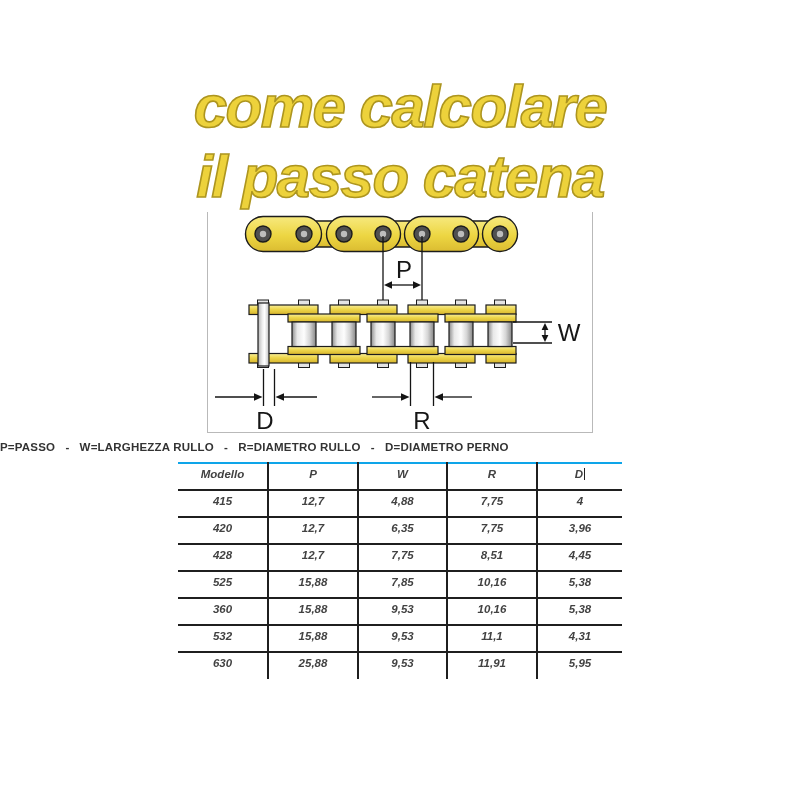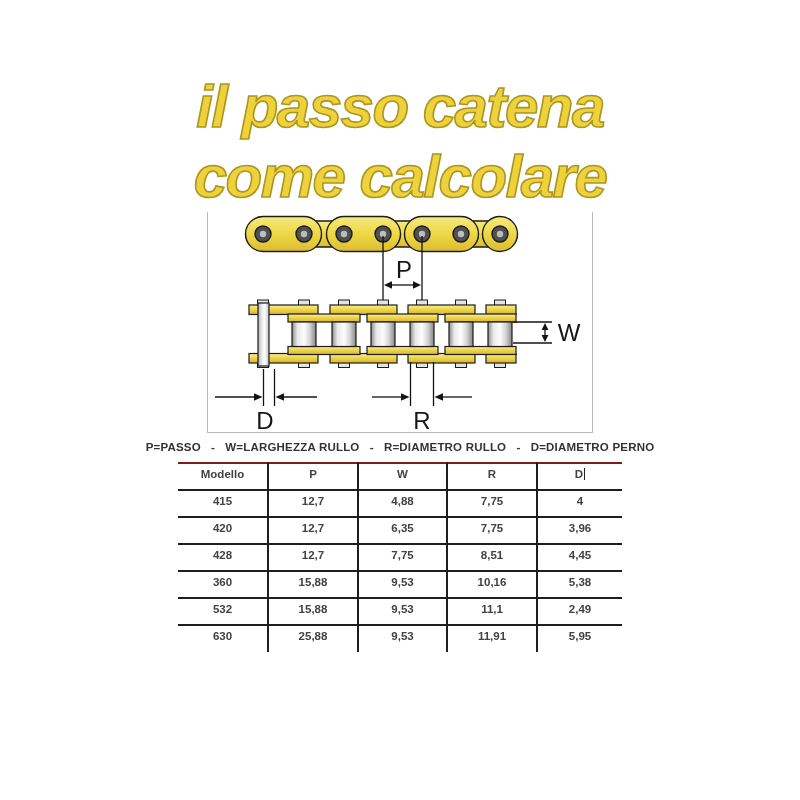--- a/index.html
+++ b/index.html
@@ -13,45 +13,45 @@
          -webkit-text-stroke:1.6px #AD951F;}
 
   
   .frame{position:absolute;left:207px;top:212px;width:386px;height:221px;
          box-sizing:border-box;
          border-left:1px solid #b9b9b9;border-right:1px solid #b9b9b9;
          border-bottom:1px solid #b9b9b9;}
   .diagram-svg{position:absolute;left:190px;top:205px;width:420px;height:235px;}
 
   
-  .legend{position:absolute;top:441px;left:0;width:800px;text-align:center;
+  .legend{position:absolute;top:441px;left:0;width:800px;
           font-size:11.5px;font-weight:700;color:#333;white-space:pre;
           letter-spacing:.2px;}
 
   
   .table-wrap{position:absolute;left:178px;top:462px;}
   table.grid{border-collapse:collapse;table-layout:fixed;width:444px;
-             border-top:2px solid #7f1d1d;}
+             border-top:2px solid #0ea5e9;font-style:italic;}
   table.grid th,table.grid td{height:27px;box-sizing:border-box;padding:4px 0 0 0;
              vertical-align:top;text-align:center;
              font-size:11.5px;font-weight:700;color:#424242;}
   table.grid th{border-bottom:2px solid #1f1f1f;}
   table.grid tbody tr:not(:last-child) td{border-bottom:2px solid #1f1f1f;}
   table.grid th + th, table.grid td + td{border-left:2px solid #1f1f1f;}
   .cursor{display:inline-block;width:1px;height:12px;background:#222;
           margin-left:1px;vertical-align:-2px;}
 
   svg text{font-family:"Liberation Sans",sans-serif;fill:#161616;font-size:24px;}
 </style>
 </head>
 <body>
 
 <div class="title">
+  <div>come calcolare</div>
   <div>il passo catena</div>
-  <div>come calcolare</div>
 </div>
 
 <div class="frame"></div>
 
 <svg class="diagram-svg" viewBox="190 205 420 235">
   <defs>
     <linearGradient id="gLink" x1="0" y1="0" x2="0" y2="1">
       <stop offset="0" stop-color="#F7E97E"></stop>
         <stop offset="0.55" stop-color="#EDD642"></stop>
       <stop offset="1" stop-color="#DBBC31"></stop>
@@ -231,32 +231,39 @@
         <td>3,96</td>
       </tr>
       <tr>
         <td>428</td>
         <td>12,7</td>
         <td>7,75</td>
         <td>8,51</td>
         <td>4,45</td>
       </tr>
       <tr>
+        <td>525</td>
+        <td>15,88</td>
+        <td>7,85</td>
+        <td>10,16</td>
+        <td>5,38</td>
+      </tr>
+      <tr>
         <td>360</td>
         <td>15,88</td>
         <td>9,53</td>
         <td>10,16</td>
         <td>5,38</td>
       </tr>
       <tr>
         <td>532</td>
         <td>15,88</td>
         <td>9,53</td>
         <td>11,1</td>
-        <td>2,49</td>
+        <td>4,31</td>
       </tr>
       <tr>
         <td>630</td>
         <td>25,88</td>
         <td>9,53</td>
         <td>11,91</td>
         <td>5,95</td>
       </tr>
     </tbody>
   </table>

